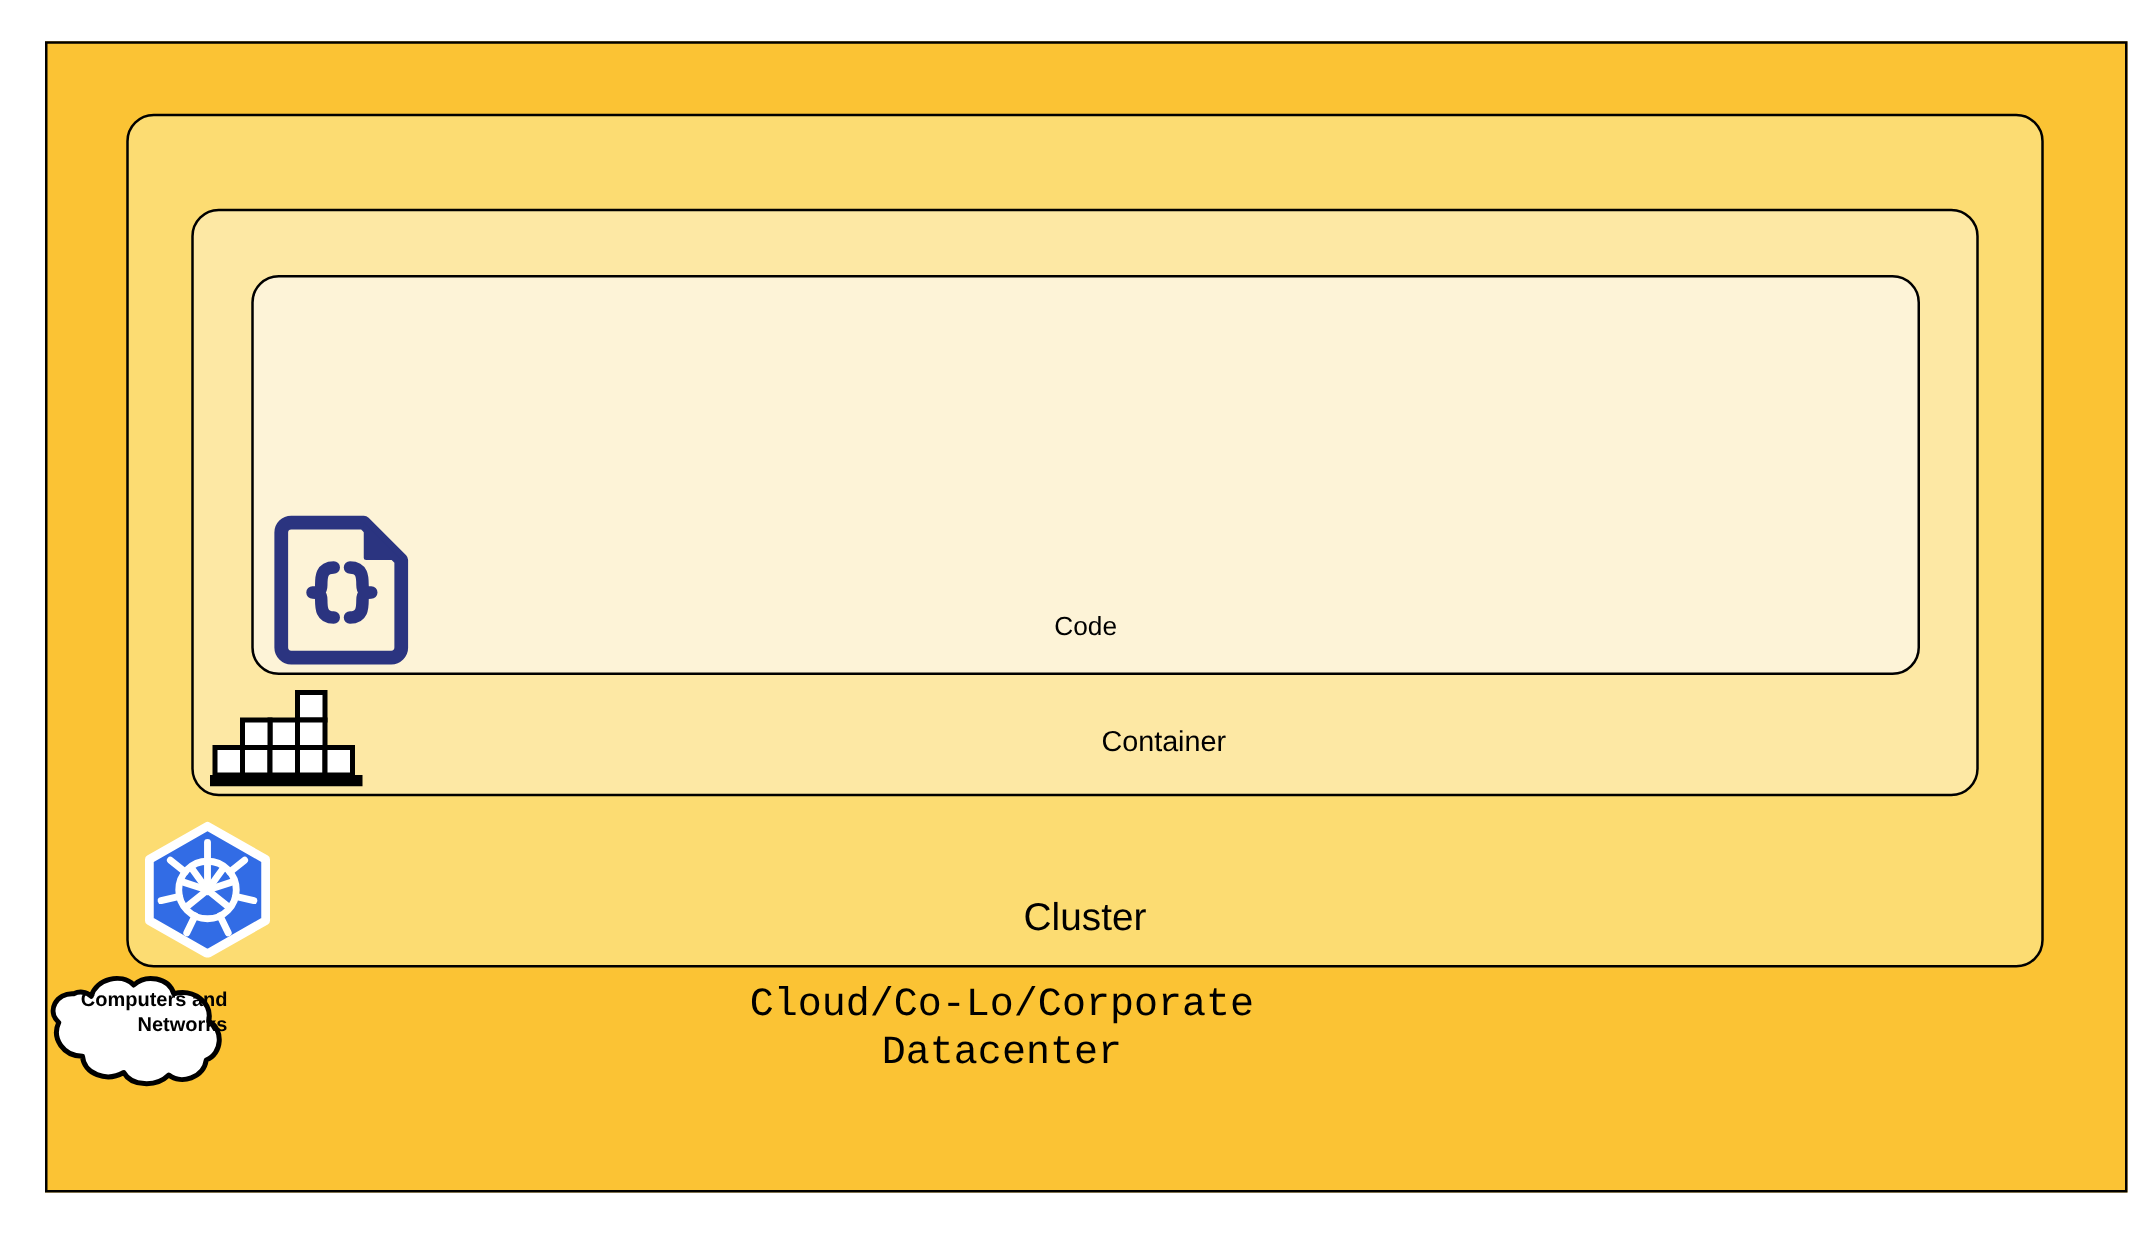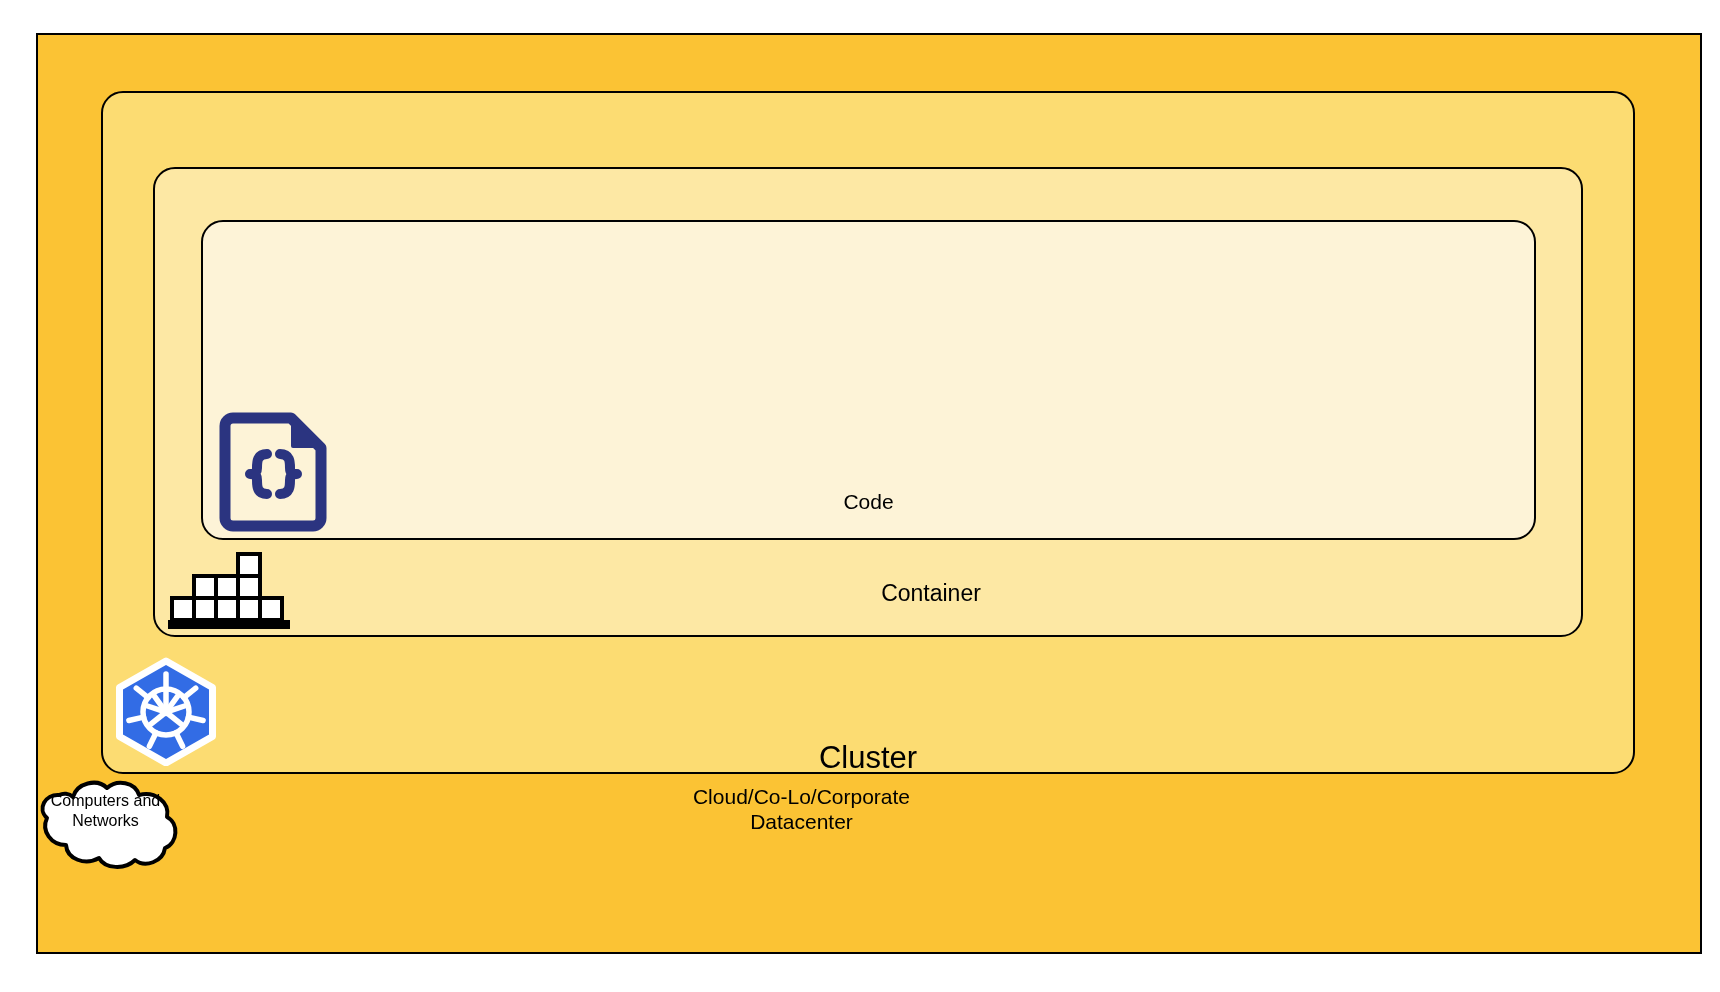--- a/index.html
+++ b/index.html
@@ -87,30 +87,31 @@
 
   #label-container {
     left: 153px;
     top: 580px;
     width: 1556px;
     font-size: 23px;
   }
 
   #label-cluster {
     left: 101px;
-    top: 740px;
+    top: 716px;
     width: 1534px;
     font-size: 31px;
   }
 
   #label-datacenter {
     left: 36px;
     top: 785px;
     width: 1531px;
-    font-size: 21px;
+    font-size: 32px;
+    font-family: Liberation Mono, monospace;
   }
 
   
   .icon {
     position: absolute;
     line-height: 0;
   }
 
   #icon-code {
     left: 219px;
@@ -139,26 +140,27 @@
     width: 153px;
     height: 93px;
   }
 
   
   #cloud-text {
     position: absolute;
     left: 29px;
     top: 791px;
     width: 153px;
-    text-align: center;
+    text-align: right;
     font-size: 16px;
     color: #000000;
     line-height: 1.25;
     white-space: pre-line;
     user-select: none;
+    font-weight: bold;
   }
 </style>
 </head>
 <body style="background: rgb(255, 255, 255);">
 
 <div id="diagram">
 
   <div class="layer" id="layer-datacenter" style="background: rgb(251, 195, 52); border-color: rgb(0, 0, 0);"></div>
 
   <div class="layer" id="layer-cluster" style="background: rgb(252, 220, 114); border-color: rgb(0, 0, 0);"></div>

